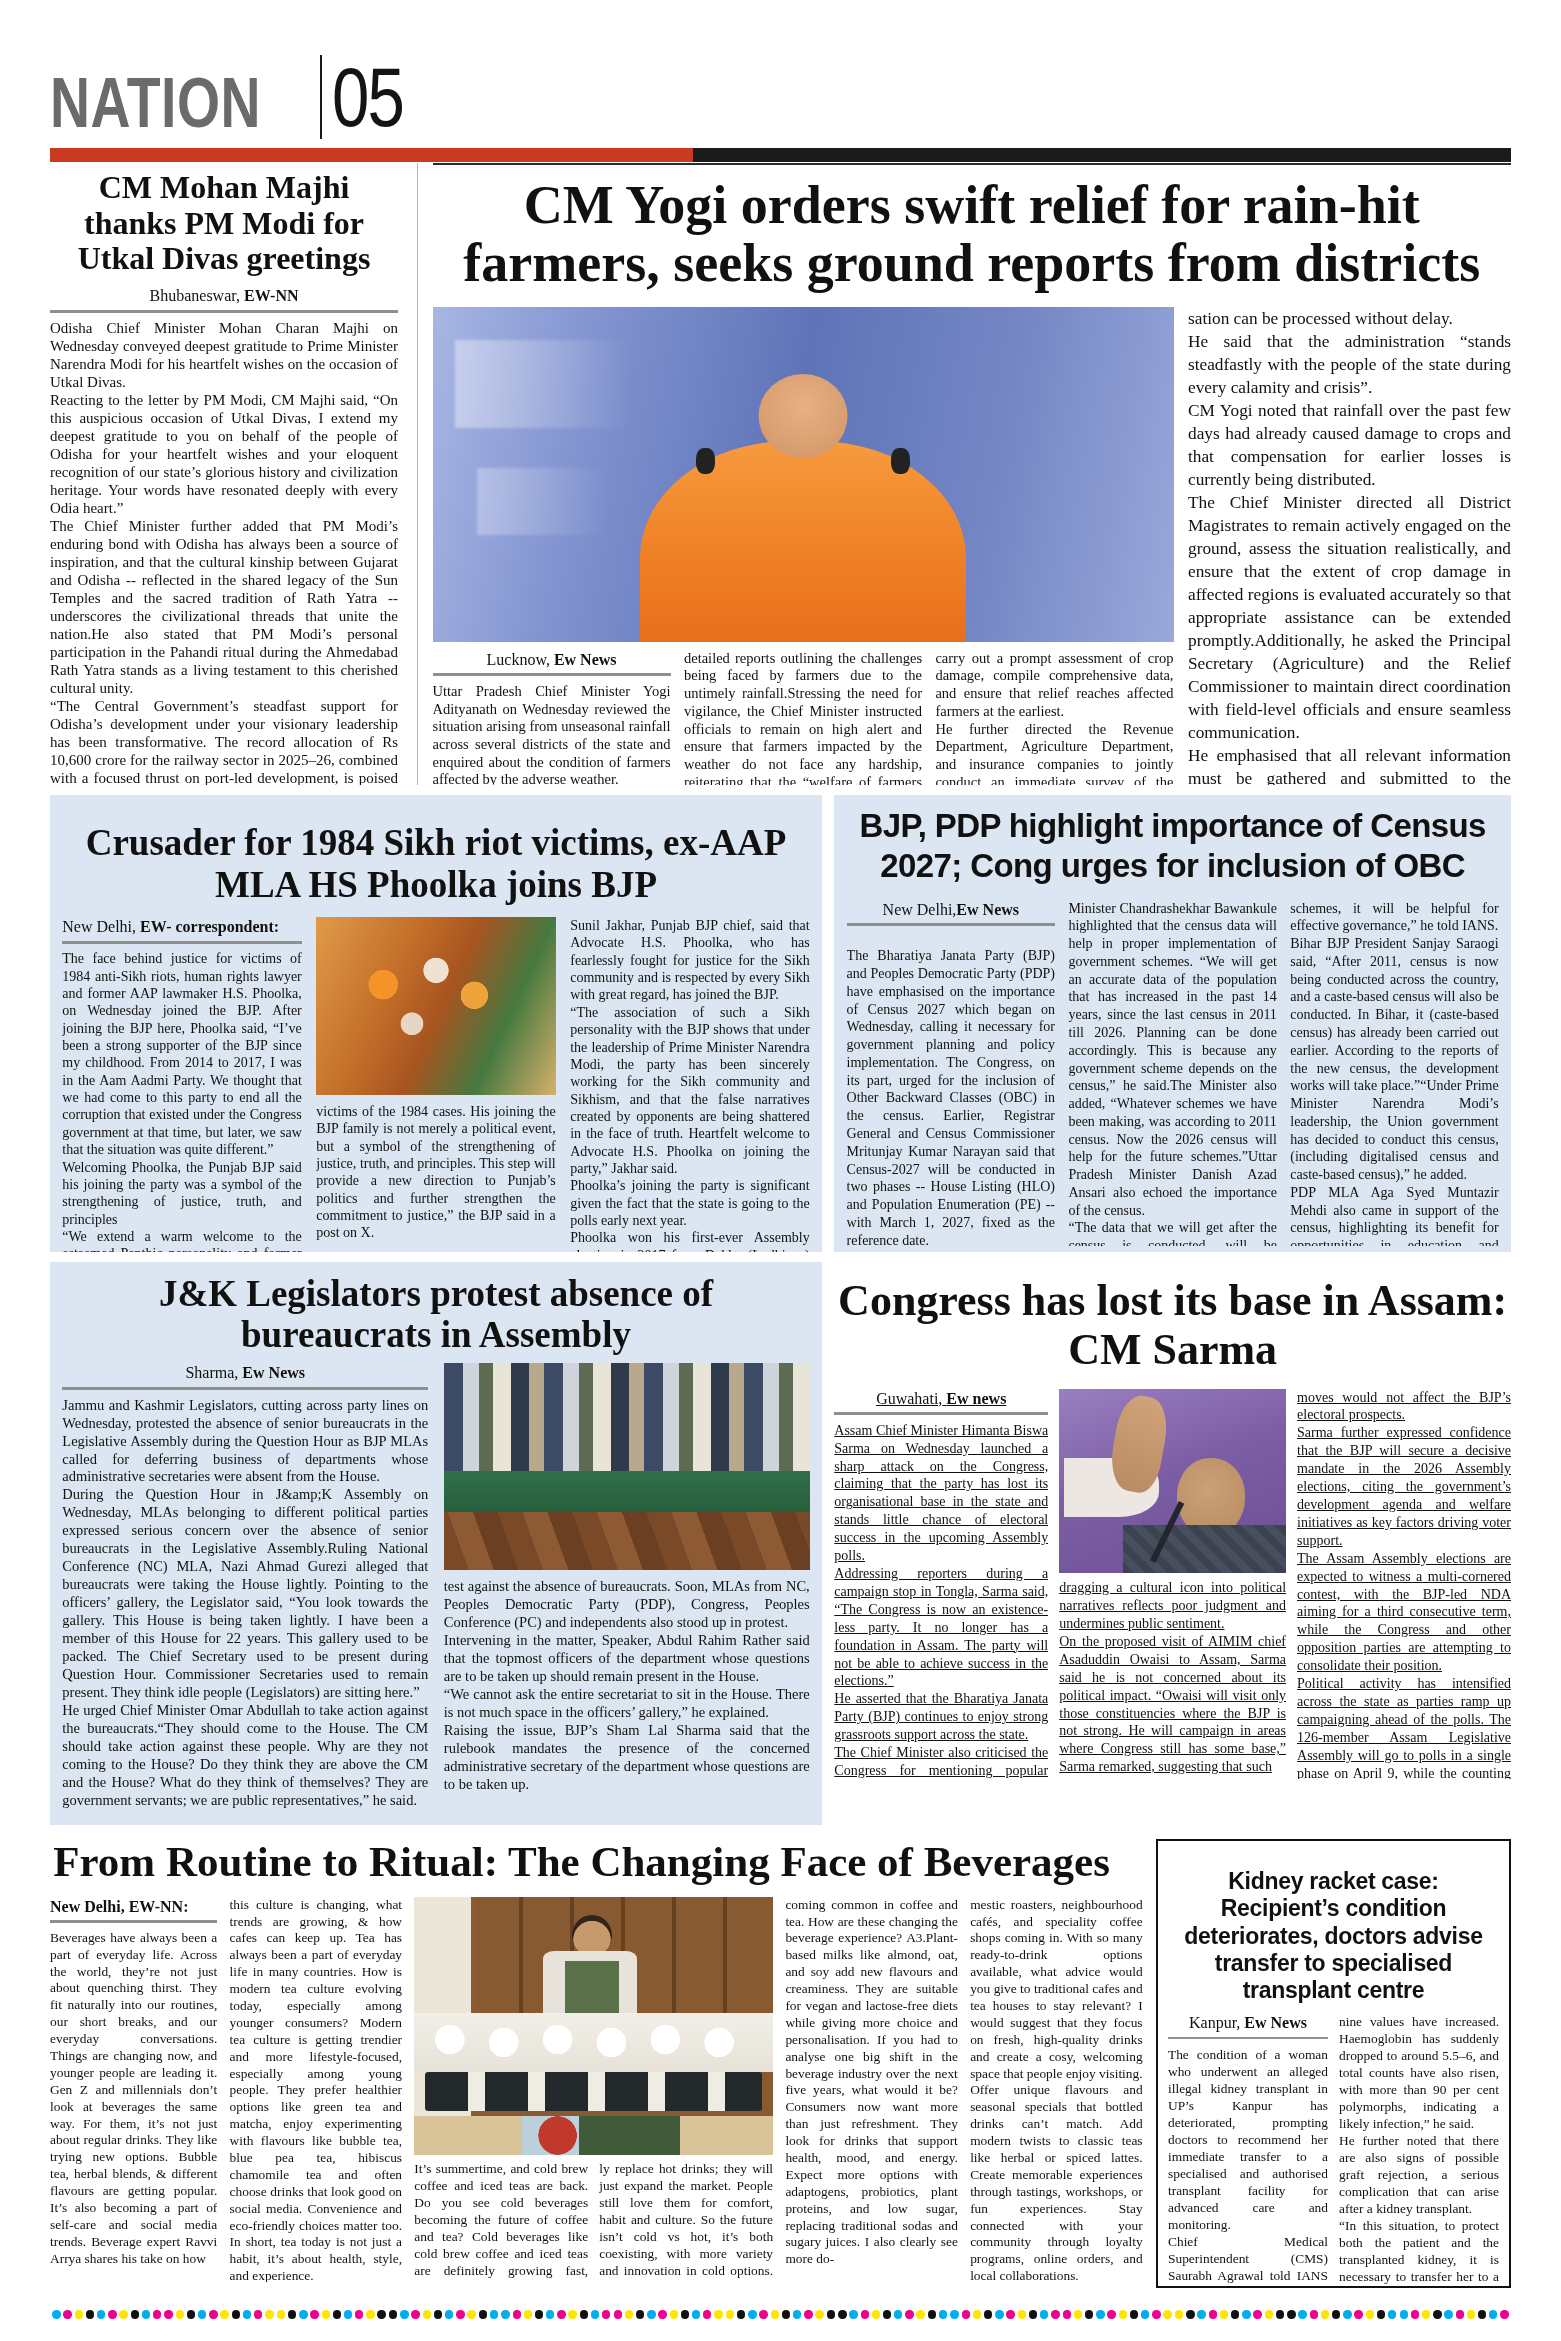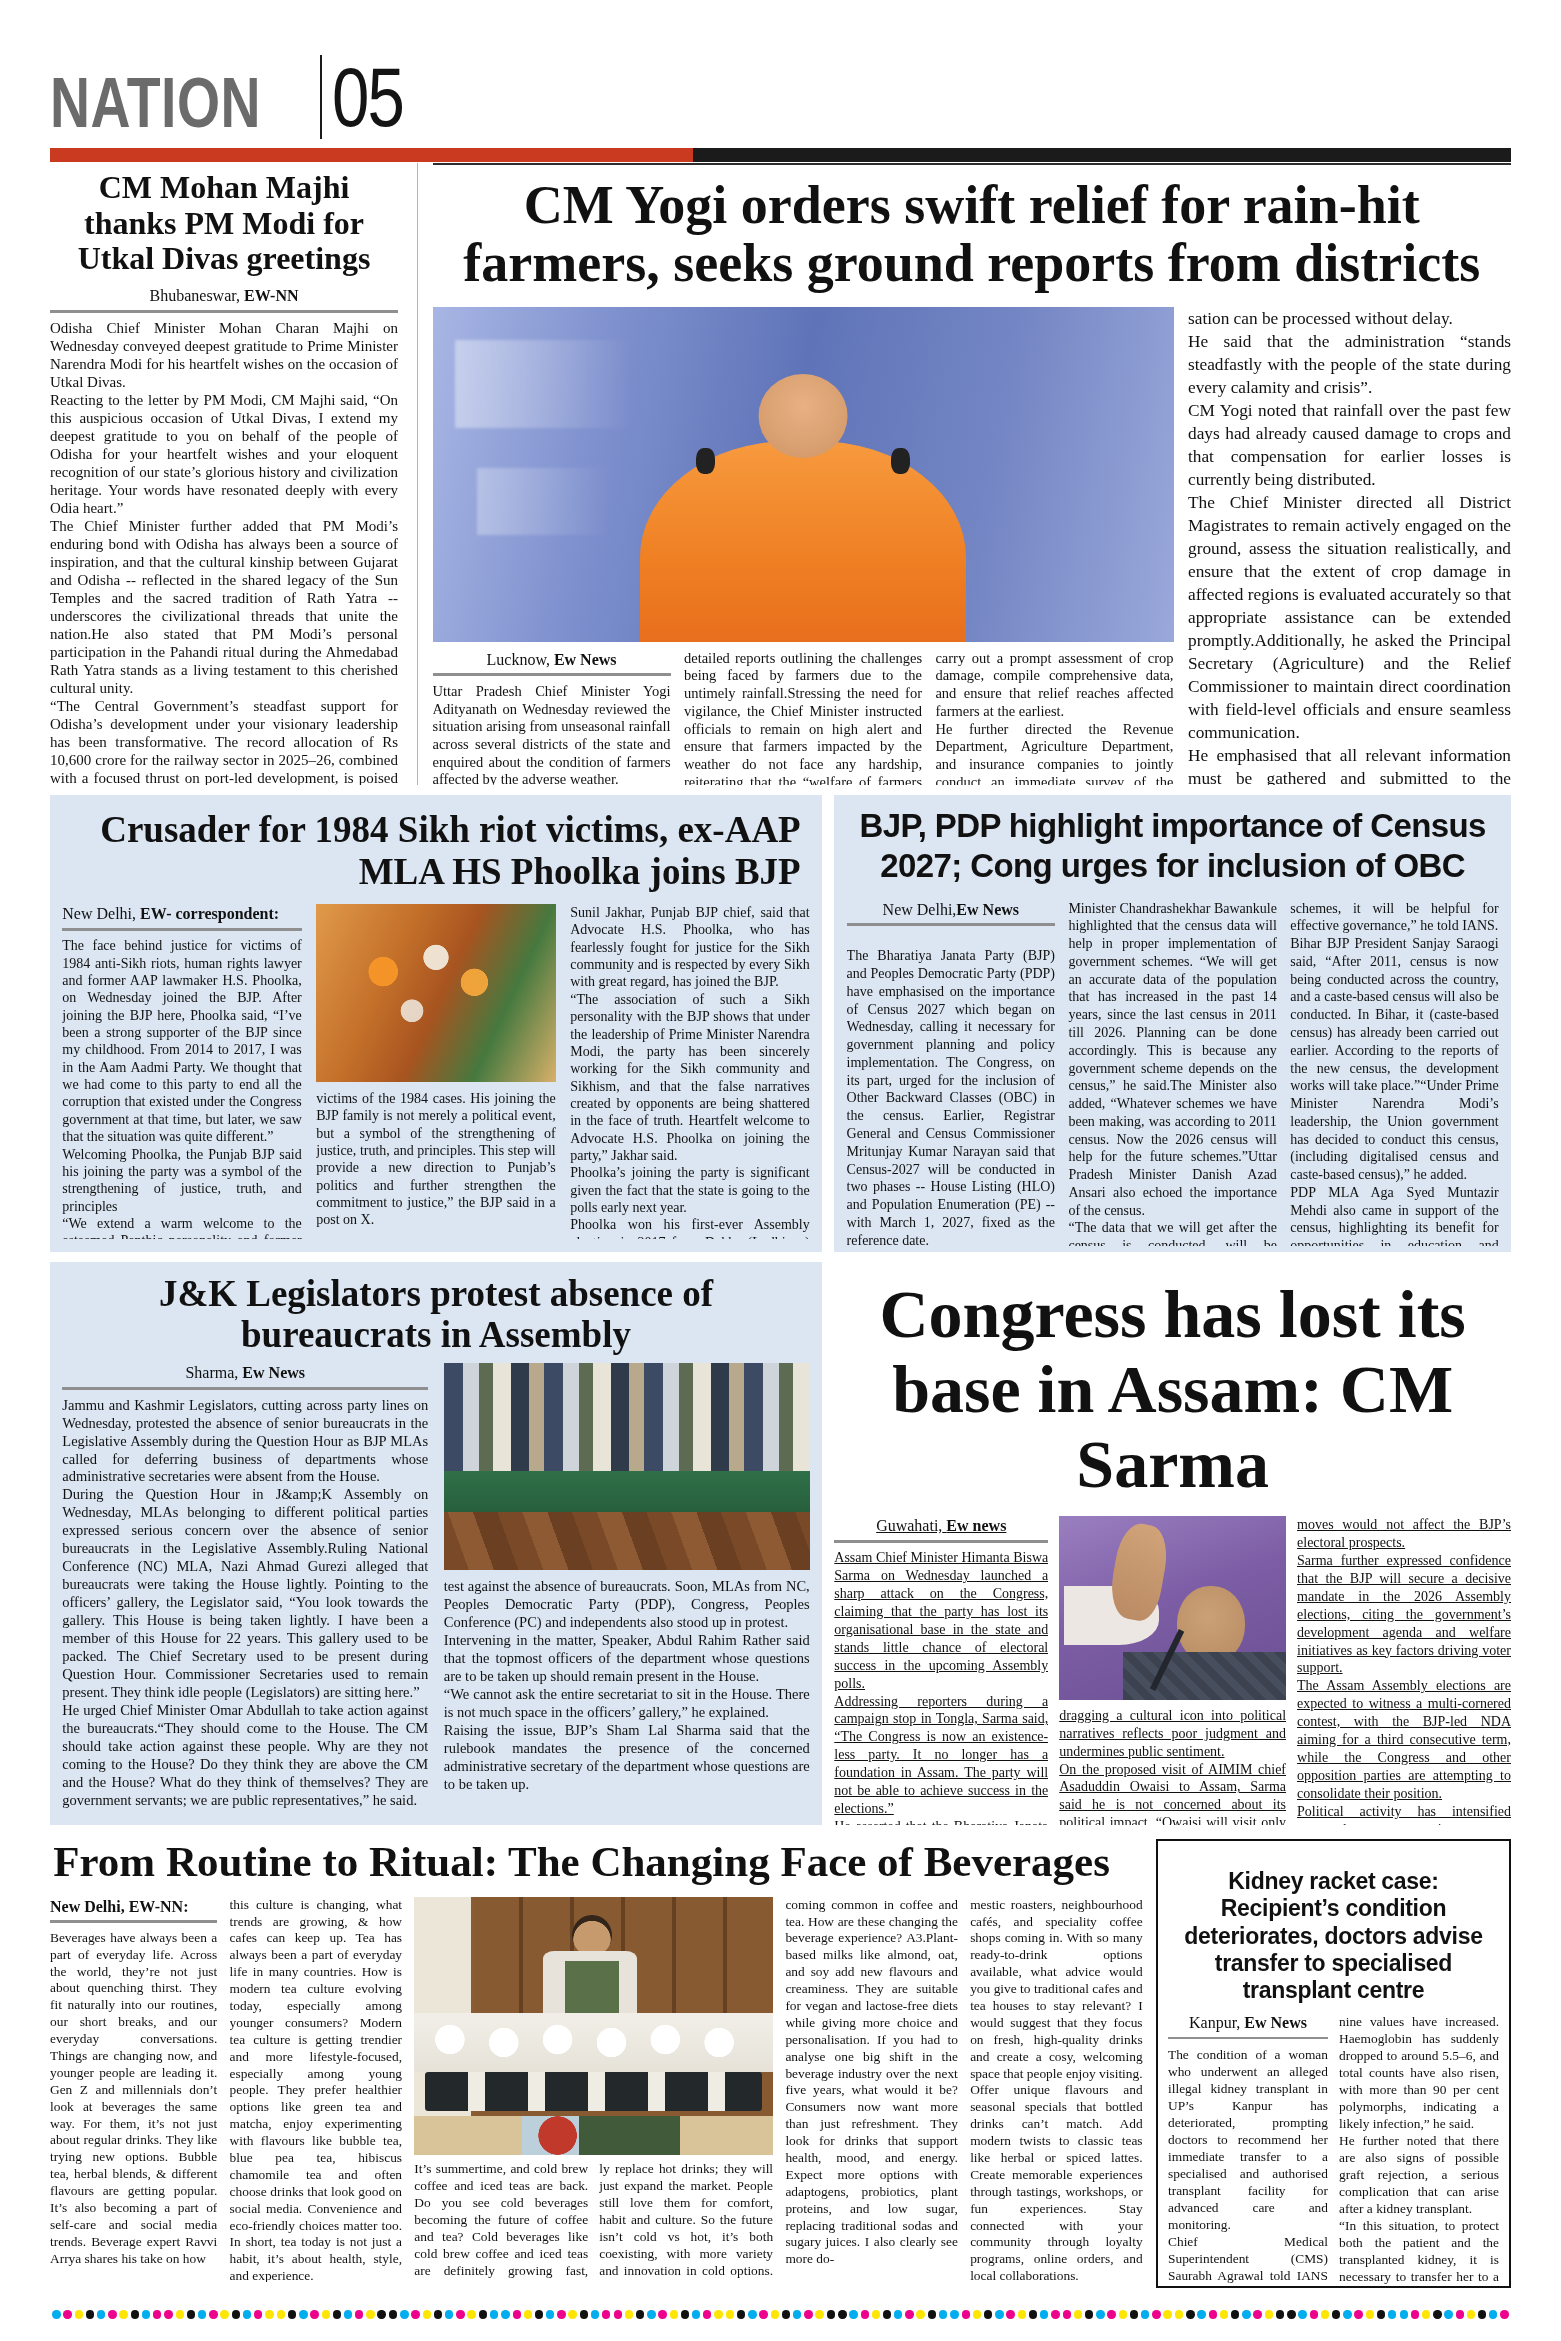--- a/index.html
+++ b/index.html
@@ -38,21 +38,21 @@
   .majhi-body{font-size:15px;line-height:1.2;}
   .article-yogi{border-top:2.2px solid #2d2d2d;padding-top:2.2px;overflow:hidden;}
   .yogi-headline{font-weight:700;font-size:54px;line-height:1.08;text-align:center;margin:9px 16.7px 14.5px;}
   .yogi-grid{display:grid;grid-template-columns:1fr 323px;column-gap:14.5px;}
   .photo-yogi{height:335px;}
   .yogi-cols{display:grid;grid-template-columns:repeat(3,1fr);column-gap:13.4px;margin-top:7.8px;height:195px;overflow:hidden;}
   .ycol{font-size:14.5px;line-height:1.22;}
   .yogi-right{font-size:17.3px;line-height:1.33;height:535px;}
   
   .row2{display:grid;grid-template-columns:772px 1fr;column-gap:12.3px;height:457px;margin-top:10px;overflow:hidden;}
-  .phoolka-headline{font-weight:700;font-size:37px;line-height:1.14;text-align:right;margin:4px 9px 11px;}
+  .phoolka-headline{font-weight:700;font-size:37px;line-height:1.14;text-align:center;margin:17px 9px 11px;}
   .phoolka-grid{display:grid;grid-template-columns:repeat(3,1fr);column-gap:14.5px;height:335px;overflow:hidden;}
   .pcol{font-size:14px;line-height:1.24;}
   .photo-phoolka{height:178px;margin-bottom:7.8px;background:
       radial-gradient(circle at 28% 38%, rgba(247,150,40,.95) 0 14.5px, rgba(247,150,40,0) 15px),
       radial-gradient(circle at 50% 30%, rgba(245,240,228,.9) 0 12.3px, rgba(245,240,228,0) 13px),
       radial-gradient(circle at 66% 44%, rgba(250,170,60,.9) 0 13.4px, rgba(250,170,60,0) 14px),
       radial-gradient(circle at 40% 60%, rgba(240,235,225,.85) 0 11px, rgba(240,235,225,0) 11.7px),
       linear-gradient(115deg,#e09a4a 0%,#c4702a 32%,#a85420 52%,#46793f 74%,#d8b06a 100%);}
   .census-headline{font-family:"Liberation Sans",sans-serif;font-weight:700;font-size:33px;line-height:1.22;
                    letter-spacing:-0.6px;text-align:center;margin:1.1px 0 13.4px;}
@@ -64,21 +64,21 @@
   .jk-headline{font-weight:700;font-size:37px;line-height:1.12;text-align:center;margin:1.1px 39px 7.8px;}
   .jk-grid{display:grid;grid-template-columns:1fr 1fr;column-gap:15.6px;height:446px;overflow:hidden;}
   .jkcol{font-size:14.5px;line-height:1.24;}
   .photo-assembly{height:207px;margin-bottom:7.8px;}
   .asm-people{position:absolute;top:0;left:0;right:0;height:52%;background:
       repeating-linear-gradient(90deg,#3c4b63 0 19px,#cfd4da 19px 35px,#5d6b52 35px 49px,#e8e4d8 49px 67px,#2f3a4a 67px 85px,#b8a98c 85px 100px);}
   .asm-carpet{position:absolute;top:52%;left:0;right:0;height:20%;background:linear-gradient(180deg,#2f7048,#275f3d);}
   .asm-desks{position:absolute;bottom:0;left:0;right:0;height:28%;background:
       repeating-linear-gradient(70deg,#7a4a28 0 23.4px,#8d5a34 23.4px 47px,#6b3f22 47px 70px);}
   .article-assam{overflow:hidden;}
-  .assam-headline{font-weight:700;font-size:68px;line-height:1.1;text-align:center;margin:15.6px 0 14.5px;}
+  .assam-headline{font-weight:700;font-size:44px;line-height:1.1;text-align:center;margin:15.6px 0 14.5px;}
   .assam-grid{display:grid;grid-template-columns:1fr 1.06fr 1fr;column-gap:11px;height:390px;overflow:hidden;text-decoration:underline;}
   .acol{font-size:14px;line-height:1.28;}
   .photo-sarma{height:184px;margin-bottom:6.7px;background:linear-gradient(160deg,#9a7fc0 0%,#7d5ea6 45%,#6a4e92 100%);}
   .sarma-arm{position:absolute;left:24%;top:4%;width:22%;height:52%;background:linear-gradient(15deg,#b98a63,#d2a47b);
              border-radius:40% 42% 34% 44%;transform:rotate(10deg);}
   .sarma-sleeve{position:absolute;left:2%;top:38%;width:42%;height:32%;background:#ece7e2;border-radius:0 42% 42% 0;}
   .sarma-head{position:absolute;left:52%;top:38%;width:30%;height:42%;background:radial-gradient(circle at 45% 40%,#caa178,#b78a5f);border-radius:48%;}
   .sarma-body{position:absolute;left:28%;bottom:0;right:0;height:26%;background:
       repeating-linear-gradient(45deg,#3c4250 0 7.8px,#474e5e 7.8px 15.6px);}
   .sarma-mic{position:absolute;left:46%;bottom:4%;width:6.1px;height:36%;background:#23262d;transform:rotate(26deg);}

